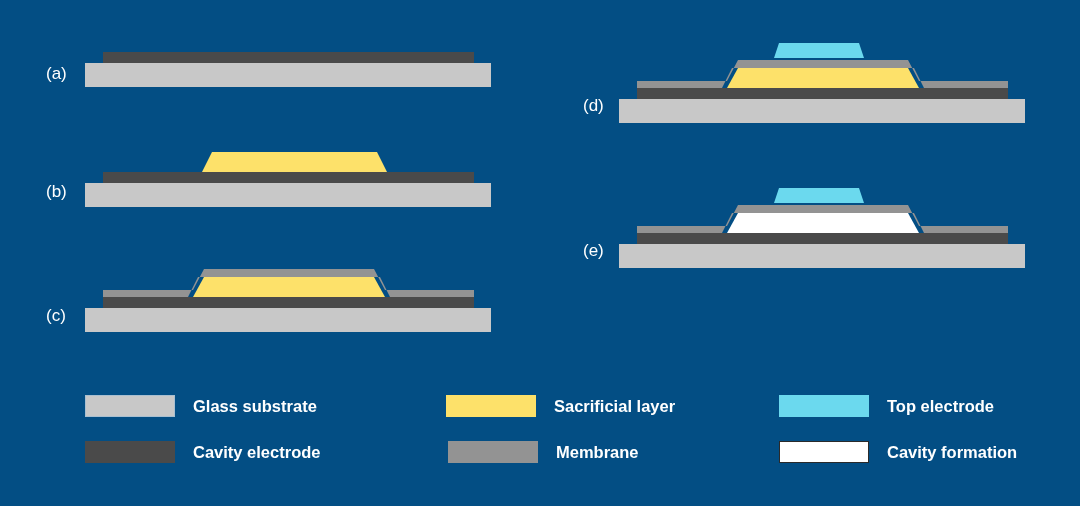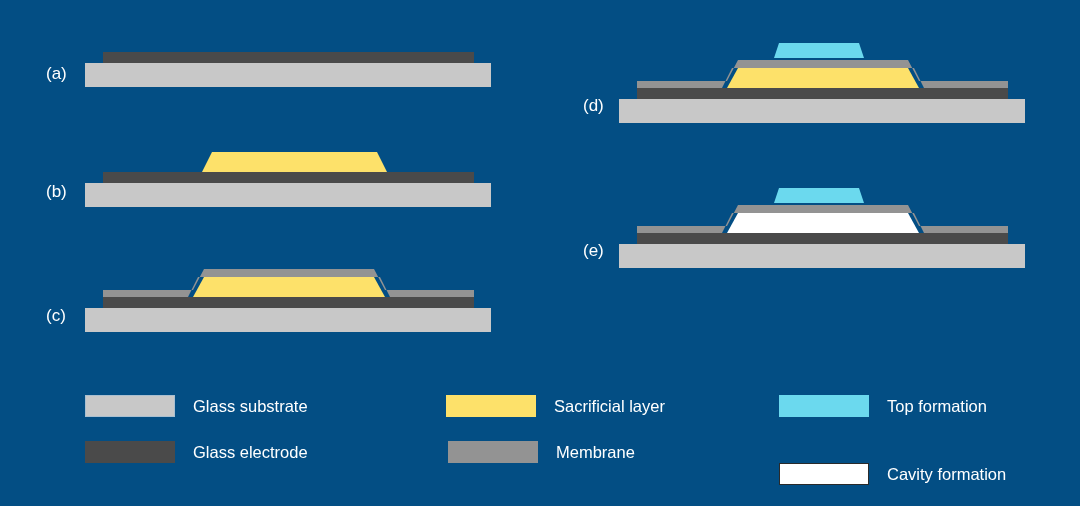--- a/index.html
+++ b/index.html
@@ -25,20 +25,21 @@
     color: #FFFFFF;
     font-size: 17px;
     font-family: "Liberation Sans", sans-serif;
     letter-spacing: 0px;
     white-space: nowrap;
   }
   .legend-item {
     position: absolute;
     display: flex;
     align-items: center;
+    font-weight: bold;
   }
   .legend-swatch {
     width: 90px;
     height: 22px;
     box-sizing: border-box;
   }
   .legend-label {
     color: #FFFFFF;
     font-size: 16.5px;
     margin-left: 18px;
@@ -96,34 +97,34 @@
 <div class="panel-label" style="left:583px; top:96px;">(d)</div>
 <div class="panel-label" style="left:583px; top:241px;">(e)</div>
 
 <div class="legend-item" style="left:85px; top:395px;">
   <div class="legend-swatch" style="background:#C8C8C8; border:1.5px solid #A9BFD0;"></div>
   <div class="legend-label">Glass substrate</div>
 </div>
 
 <div class="legend-item" style="left:85px; top:441px;">
   <div class="legend-swatch" style="background:#4A4A4A;"></div>
-  <div class="legend-label">Glass electrode</div>
+  <div class="legend-label">Cavity electrode</div>
 </div>
 
 <div class="legend-item" style="left:432px; top:395px;margin-left:14px;">
   <div class="legend-swatch" style="background:#FDE16A;"></div>
   <div class="legend-label">Sacrificial layer</div>
 </div>
 
 <div class="legend-item" style="left:432px; top:441px;margin-left:16px;">
   <div class="legend-swatch" style="background:#939393;"></div>
   <div class="legend-label">Membrane</div>
 </div>
 
 <div class="legend-item" style="left:779px; top:395px;">
   <div class="legend-swatch" style="background:#6BD9EE;"></div>
-  <div class="legend-label">Top formation</div>
+  <div class="legend-label">Top electrode</div>
 </div>
 
-<div class="legend-item" style="left:779px; top:463px;justify-content:center;">
+<div class="legend-item" style="left:779px; top:441px;justify-content:center;">
   <div class="legend-swatch" style="background:#FFFFFF; border:1.5px solid #2A2A2A;"></div>
   <div class="legend-label">Cavity formation</div>
 </div>
 
 </body></html>

